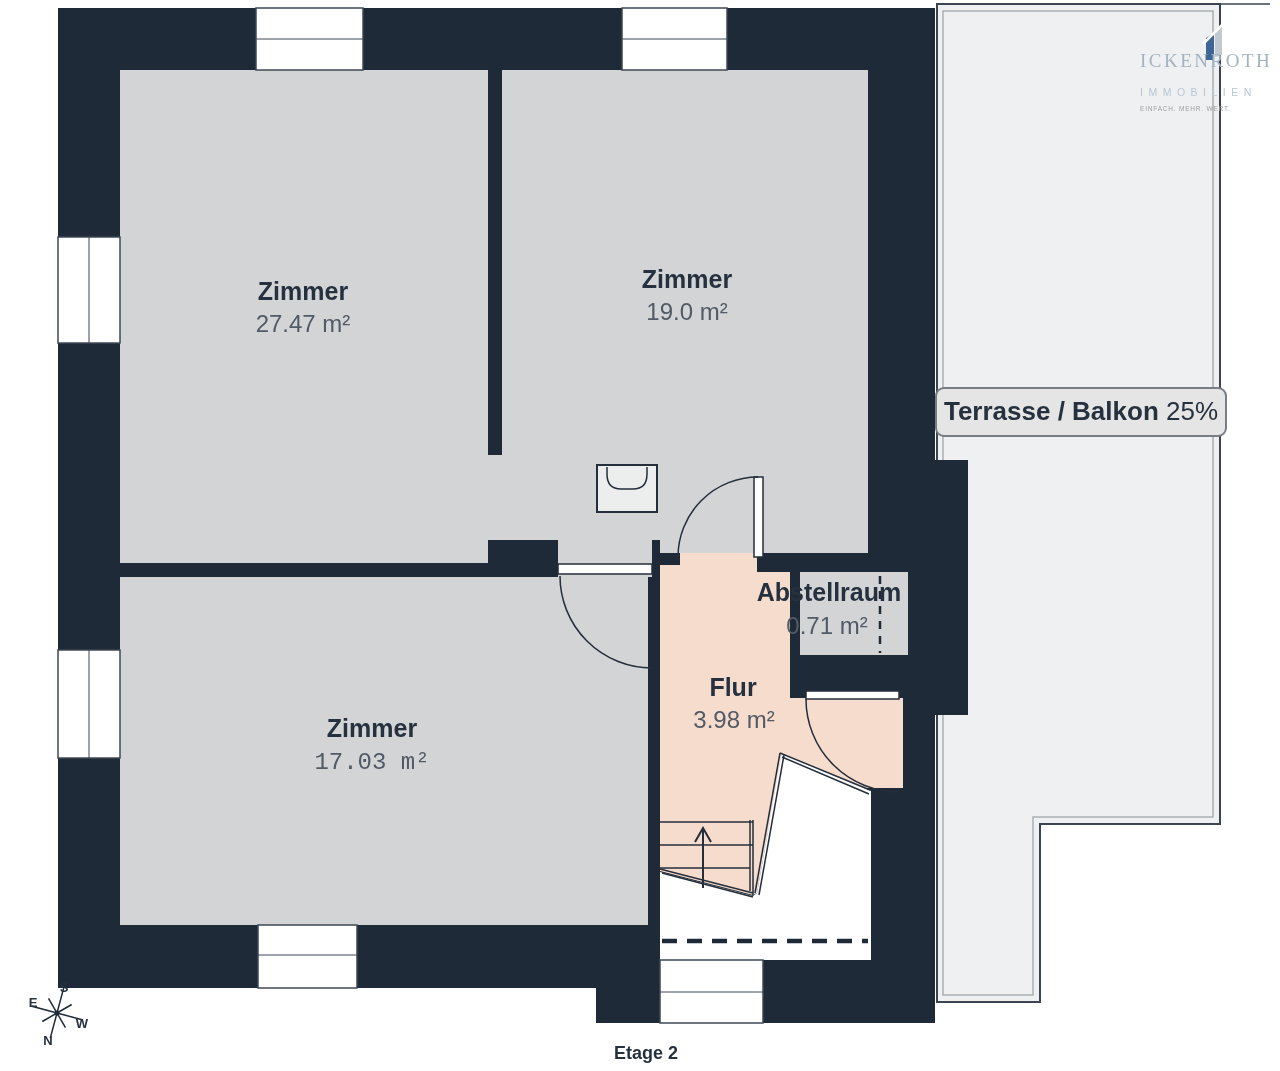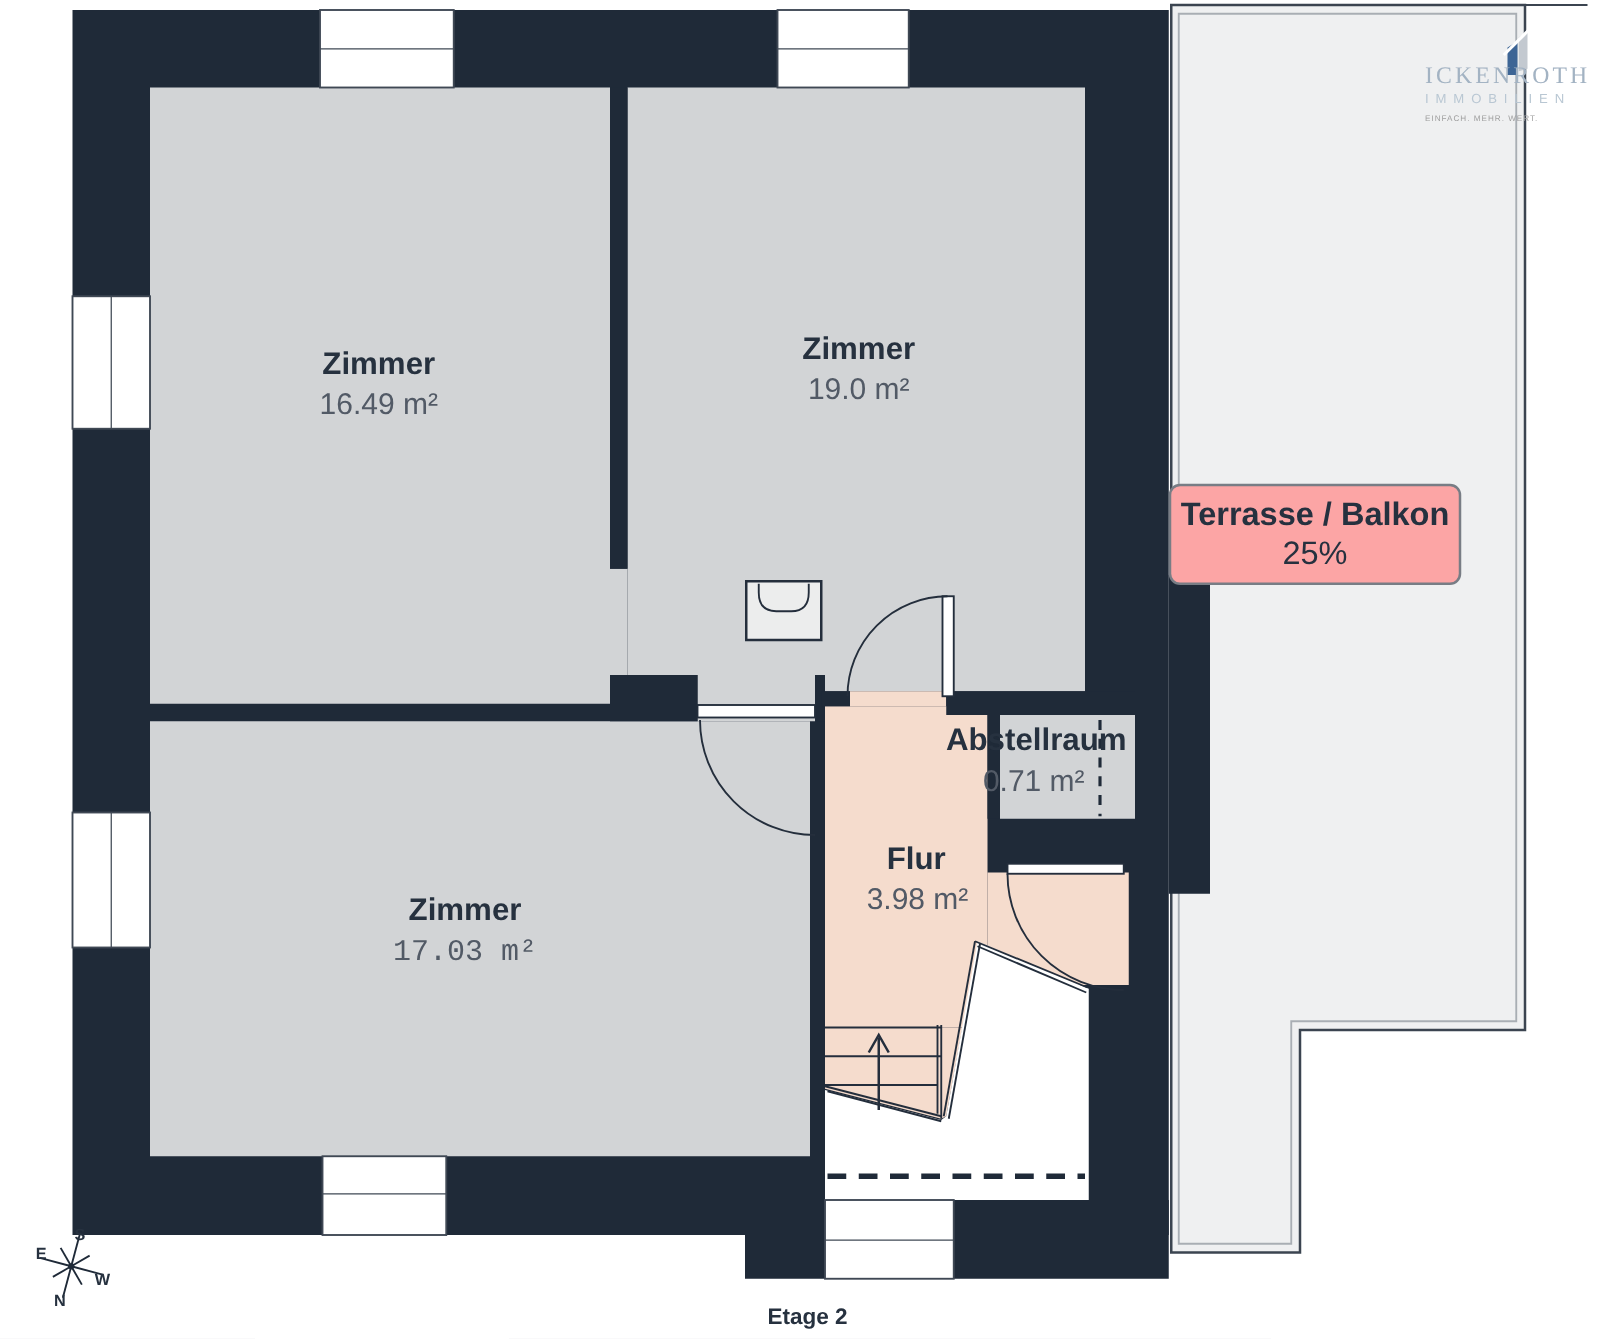--- a/index.html
+++ b/index.html
@@ -29,30 +29,30 @@
   .ln{stroke:#242e3c;stroke-width:1.5;fill:none;}
   .leaf{fill:#ffffff;stroke:#242e3c;stroke-width:1.5;}
   .fixt{fill:#eceded;stroke:#242e3c;stroke-width:2;}
   .dash{stroke:#1f2a38;stroke-width:4.5;fill:none;stroke-dasharray:15 10;}
   .dash2{stroke:#1f2a38;stroke-width:2.5;fill:none;stroke-dasharray:8 7;}
   .lbl{position:absolute;transform:translateX(-50%);white-space:nowrap;text-align:center;}
   .rname{font-size:25px;font-weight:bold;color:var(--c-ink);}
   .rarea{font-size:24px;color:var(--c-muted);}
   .caption{font-size:18px;font-weight:bold;color:var(--c-ink);}
   #terrace-box{
-    position:absolute;left:935px;top:387px;width:234px;box-sizing:border-box;
-    background:#fca5a5;border:2px solid #787d85;border-radius:9px;
+    position:absolute;left:935px;top:387px;width:292px;box-sizing:border-box;
+    background:#e5e5e5;border:2px solid #787d85;border-radius:9px;
     text-align:center;padding:7px 4px 8px 4px;
   }
   #terrace-box .l1{font-size:26px;color:var(--c-ink);}
   #terrace-box .l1 .t-bold{font-weight:bold;}
   #terrace-box .l2{font-size:25px;color:var(--c-muted);margin-top:2px;}
   #logo{position:absolute;left:1140px;top:50px;width:130px;text-align:left;}
   #logo .l-name{font-family:"Liberation Serif","DejaVu Serif",serif;font-size:19px;letter-spacing:2.5px;color:var(--c-logo-blue);}
-  #logo .l-sub{font-size:10.5px;letter-spacing:5.5px;color:#b9c7d3;margin-top:1px;}
+  #logo .l-sub{font-size:10.5px;letter-spacing:5.5px;color:#b9c7d3;margin-top:14px;}
   #logo .l-tag{font-size:6.5px;letter-spacing:0.8px;color:#9e9e9e;margin-top:7px;}
   #logo-mark{position:absolute;left:1200px;top:22px;}
   #compass{position:absolute;left:12px;top:972px;}
   .cmp-txt{font-size:13px;font-weight:bold;fill:var(--c-ink);}
 </style>
 </head>
 <body>
 
 <div id="stage">
 
@@ -165,21 +165,21 @@
       <path class="ln" d="M759,895 L784,755"></path>
       <path class="ln" d="M780,753 L870,790"></path>
       <path class="ln" d="M782,757 L869,794"></path>
     </g>
 
     <path class="dash" d="M662,941 H868"></path>
     <path class="dash2" d="M880,576 V653"></path>
   </svg>
 
   <div class="lbl rname" style="left:303px;top:277px;">Zimmer</div>
-  <div class="lbl rarea" style="left:303px;top:310px;">16.49 m²</div>
+  <div class="lbl rarea" style="left:303px;top:310px;">27.47 m²</div>
 
   <div class="lbl rname" style="left:687px;top:265px;">Zimmer</div>
   <div class="lbl rarea" style="left:687px;top:298px;">19.0 m²</div>
 
   <div class="lbl rname" style="left:372px;top:714px;">Zimmer</div>
   <div class="lbl rarea" style="left:372px;top:749px;font-family:Liberation Mono, monospace;">17.03 m²</div>
 
   <div class="lbl rname" style="left:829px;top:578px;">Abstellraum</div>
   <div class="lbl rarea" style="left:827px;top:612px;">0.71 m²</div>
 

